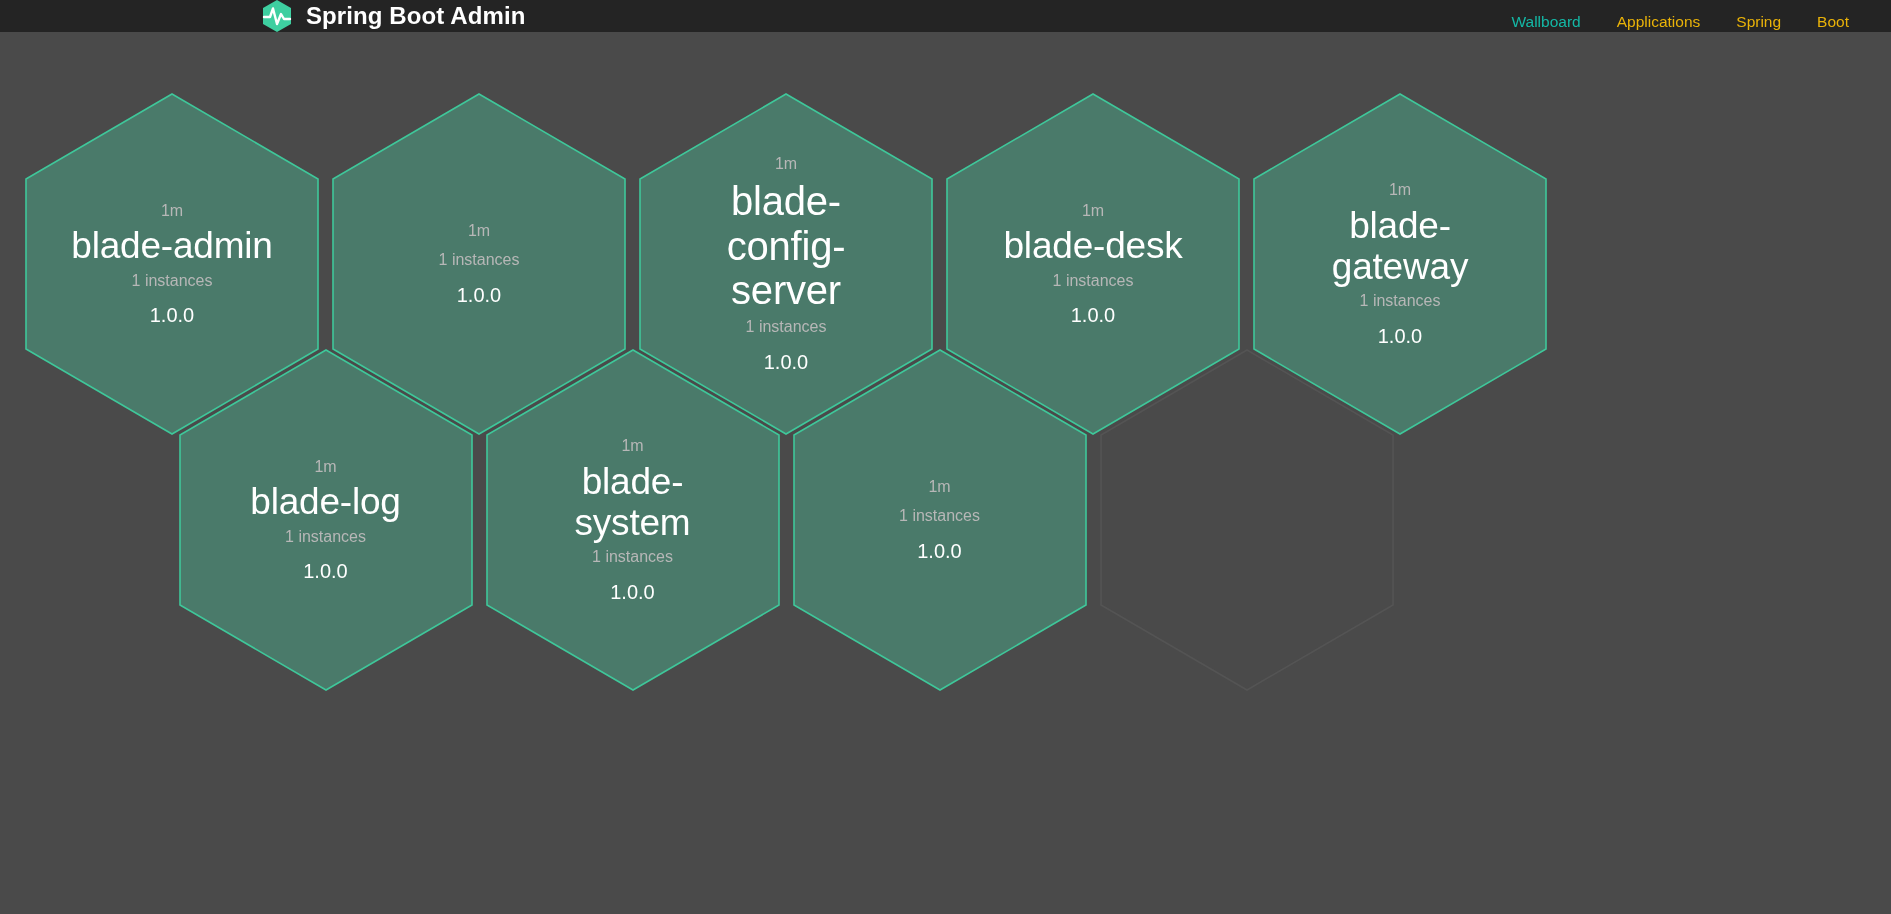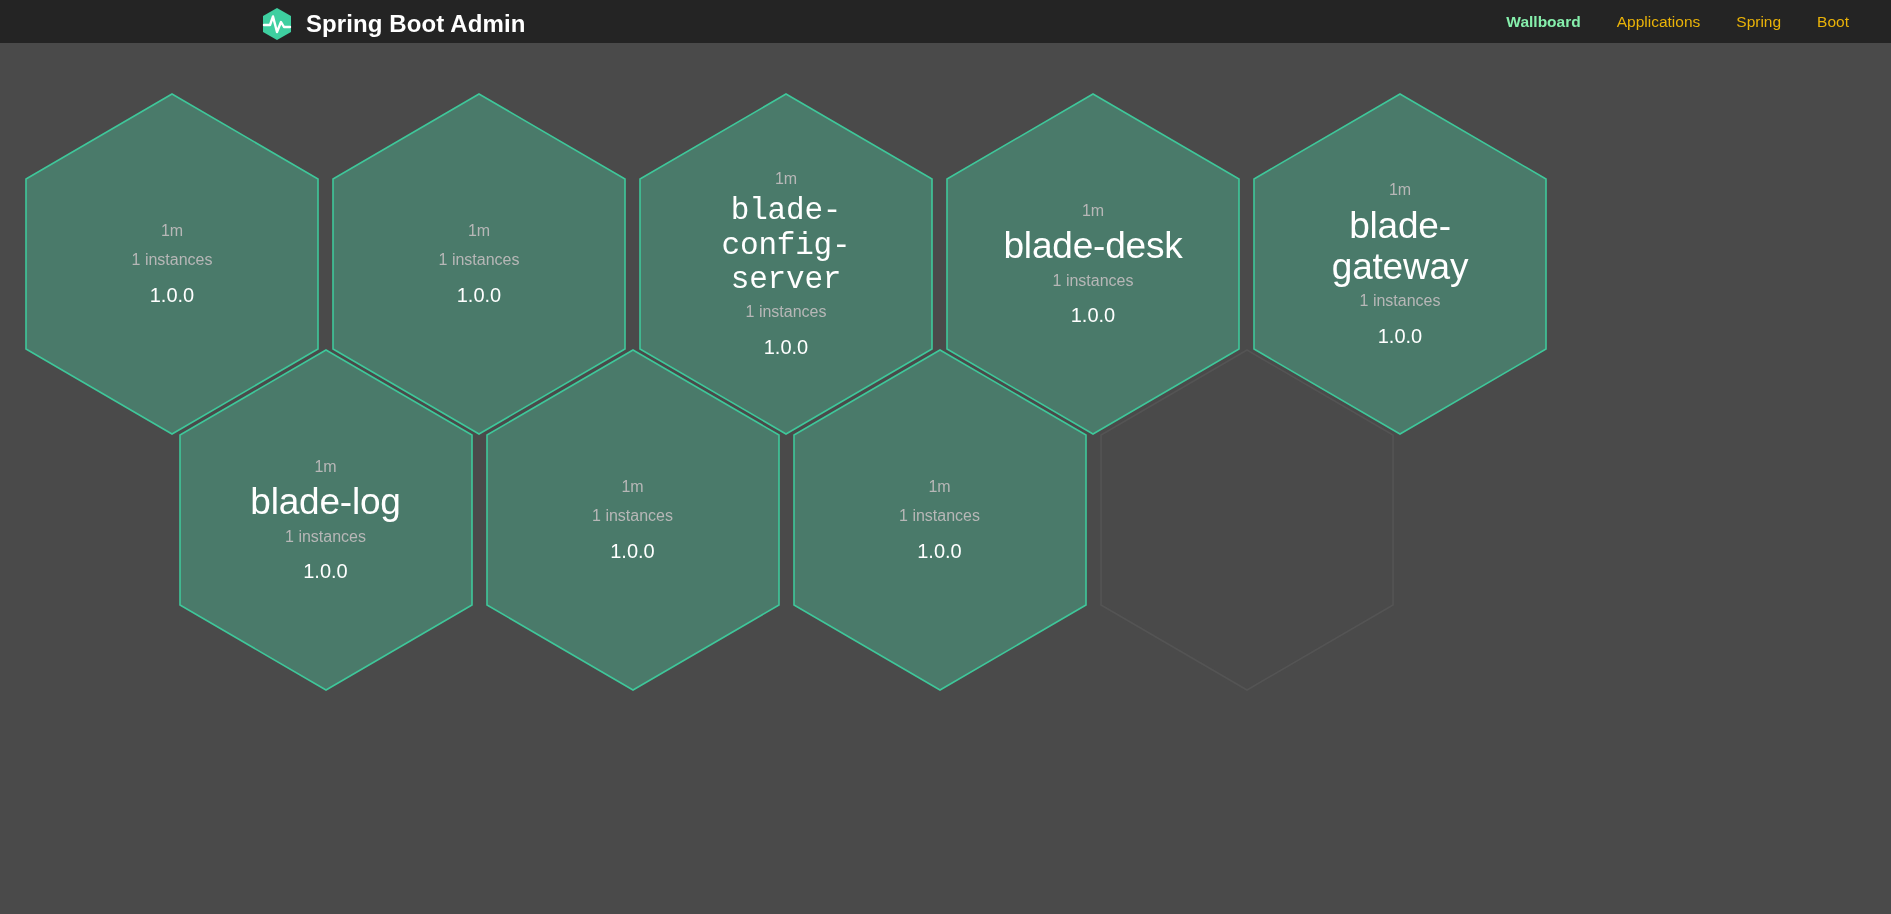--- a/index.html
+++ b/index.html
@@ -9,24 +9,24 @@
     overflow: hidden;
     background: #4a4a4a;
     font-family: "Liberation Sans", sans-serif;
   }
 
   
   .navbar {
     position: absolute;
     top: 0; left: 0;
     width: 1891px;
-    height: 43px;
+    height: 32px;
     background: #242424;
     display: flex;
-    align-items: flex-end;
+    align-items: center;
     z-index: 50;
   }
   .brand {
     display: flex;
     align-items: center;
     gap: 10px;
     margin-left: 258px;
     text-decoration: none;
   }
   .brand-logo {
@@ -53,22 +53,22 @@
   .nav-link {
     color: #eab308;
     font-size: 15.5px;
     padding: 0 18px;
     line-height: 43px;
     text-decoration: none;
     white-space: nowrap;
     cursor: pointer;
   }
   .nav-link.active {
-    color: #86efac;
-    font-weight: 700;
+    color: #14b8a6;
+    font-weight: 400;
   }
 
   
   .wallboard {
     position: absolute;
     top: 43px; left: 0;
     width: 1891px;
     height: 871px;
     overflow: hidden;
   }
@@ -102,21 +102,21 @@
   }
   .hex-name {
     color: #ffffff;
     font-size: 37px;
     line-height: 1.12;
     font-weight: 400;
     word-break: break-word;
     overflow-wrap: anywhere;
     letter-spacing: -0.2px;
   }
-  .hex-name.long { font-size: 31px; font-family: Liberation Mono, monospace; }
+  .hex-name.long { font-size: 40px; }
   .hex-instances {
     color: #b7b7b7;
     font-size: 16px;
     line-height: 1.1;
     margin-top: 5px;
   }
   .hex-version {
     color: #ffffff;
     font-size: 20px;
     line-height: 1.1;
@@ -149,20 +149,21 @@
 </div>
 
 <div class="wallboard">
   <div class="hex-layer" id="hex-layer">
       <div class="hex" style="left: 24px; top: 50px;">
         <svg viewBox="0 0 296 342" xmlns="http://www.w3.org/2000/svg">
           <polygon points="148,1 294,86 294,256 148,341 2,256 2,86" fill="#4a7a6a" stroke="#3fc79a" stroke-width="1.6"></polygon>
         </svg>
         <div class="hex-body">
           <div class="hex-status">1m</div>
+          <div class="hex-name">blade-admin</div>
           <div class="hex-instances">1 instances</div>
           <div class="hex-version">1.0.0</div>
         </div>
       </div>
       <div class="hex" style="left: 331px; top: 50px;">
         <svg viewBox="0 0 296 342" xmlns="http://www.w3.org/2000/svg">
           <polygon points="148,1 294,86 294,256 148,341 2,256 2,86" fill="#4a7a6a" stroke="#3fc79a" stroke-width="1.6"></polygon>
         </svg>
         <div class="hex-body">
           <div class="hex-status">1m</div>
@@ -213,20 +214,21 @@
           <div class="hex-instances">1 instances</div>
           <div class="hex-version">1.0.0</div>
         </div>
       </div>
       <div class="hex" style="left: 484.5px; top: 306px;">
         <svg viewBox="0 0 296 342" xmlns="http://www.w3.org/2000/svg">
           <polygon points="148,1 294,86 294,256 148,341 2,256 2,86" fill="#4a7a6a" stroke="#3fc79a" stroke-width="1.6"></polygon>
         </svg>
         <div class="hex-body">
           <div class="hex-status">1m</div>
+          <div class="hex-name">blade-system</div>
           <div class="hex-instances">1 instances</div>
           <div class="hex-version">1.0.0</div>
         </div>
       </div>
       <div class="hex" style="left: 791.5px; top: 306px;">
         <svg viewBox="0 0 296 342" xmlns="http://www.w3.org/2000/svg">
           <polygon points="148,1 294,86 294,256 148,341 2,256 2,86" fill="#4a7a6a" stroke="#3fc79a" stroke-width="1.6"></polygon>
         </svg>
         <div class="hex-body">
           <div class="hex-status">1m</div>

